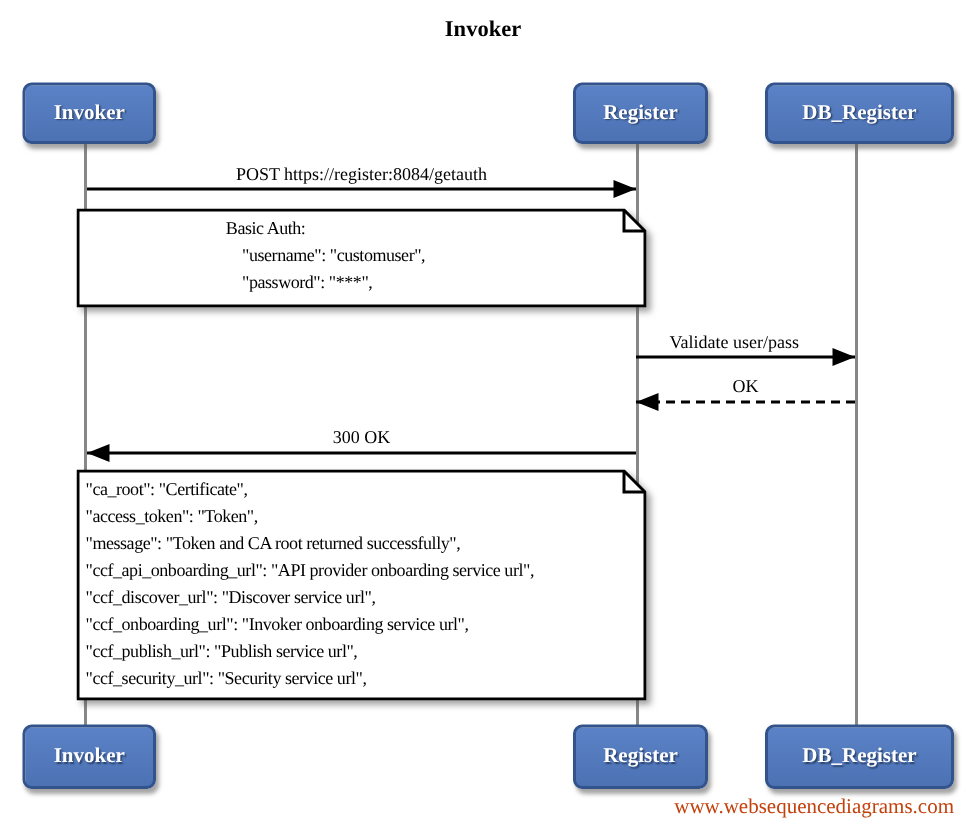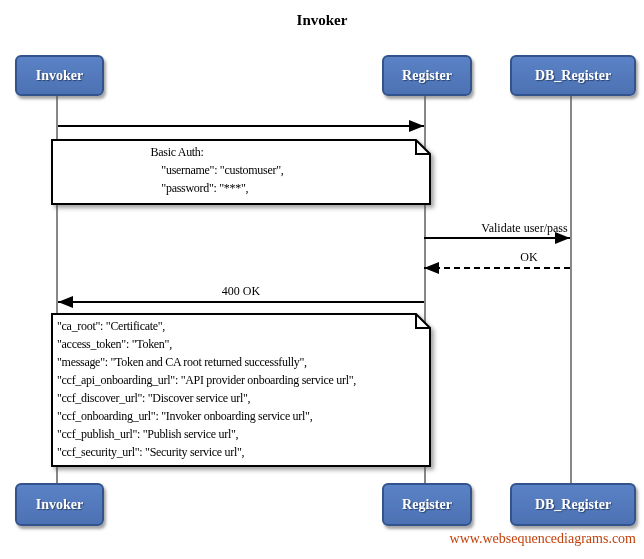--- a/index.html
+++ b/index.html
@@ -69,44 +69,45 @@
   <div class="actor" style="left:15px;top:55px;width:85px;">
     <span>Invoker</span>
   </div>
   <div class="actor" style="left:382px;top:55px;width:86px;">
     <span>Register</span>
   </div>
   <div class="actor" style="left:510px;top:55px;width:122px;">
     <span>DB_Register</span>
   </div>
 
+  <div class="msg-label" style="left:58px;top:109px;width:366px;">POST https://register:8084/getauth</div>
   <div class="msg-line" style="left:58px;top:125px;width:366px;"></div>
   <div class="ah right" style="left:409px;top:120px;"></div>
 
   <div class="note note1" style="left:51px;top:139px;width:332px;height:66px;">
     <svg width="380" height="66">
       <path d="M1,1 L365,1 L379,15 L379,65 L1,65 Z" fill="#ffffff" stroke="#000000" stroke-width="2"></path>
       <path d="M365,1 L365,15 L379,15" fill="none" stroke="#000000" stroke-width="2"></path>
     </svg>
     <div class="note-body">
       <div class="nline">Basic Auth:</div>
       <div class="nline">    "username": "customuser",</div>
       <div class="nline">    "password": "***",</div>
     </div>
   </div>
 
-  <div class="msg-label" style="left:444px;top:221px;width:161px;">Validate user/pass</div>
+  <div class="msg-label" style="left:409px;top:221px;width:161px;">Validate user/pass</div>
   <div class="msg-line" style="left:424px;top:237px;width:146px;"></div>
   <div class="ah right" style="left:555px;top:232px;"></div>
 
-  <div class="msg-label" style="left:424px;top:250px;width:146px;padding-left:32px;">OK</div>
+  <div class="msg-label" style="left:424px;top:250px;width:146px;">OK</div>
   <div class="msg-line dashed" style="left:424px;top:267px;width:146px;"></div>
   <div class="ah left" style="left:424px;top:262px;"></div>
 
-  <div class="msg-label" style="left:58px;top:284px;width:366px;">400 OK</div>
+  <div class="msg-label" style="left:58px;top:284px;width:366px;">300 OK</div>
   <div class="msg-line" style="left:58px;top:301px;width:366px;"></div>
   <div class="ah left" style="left:58px;top:296px;"></div>
 
   <div class="note note2" style="left:51px;top:313px;width:380px;height:154px;">
     <svg width="380" height="154">
       <path d="M1,1 L365,1 L379,15 L379,153 L1,153 Z" fill="#ffffff" stroke="#000000" stroke-width="2"></path>
       <path d="M365,1 L365,15 L379,15" fill="none" stroke="#000000" stroke-width="2"></path>
     </svg>
     <div class="note-body">
       <div class="nline">"ca_root": "Certificate",</div>

